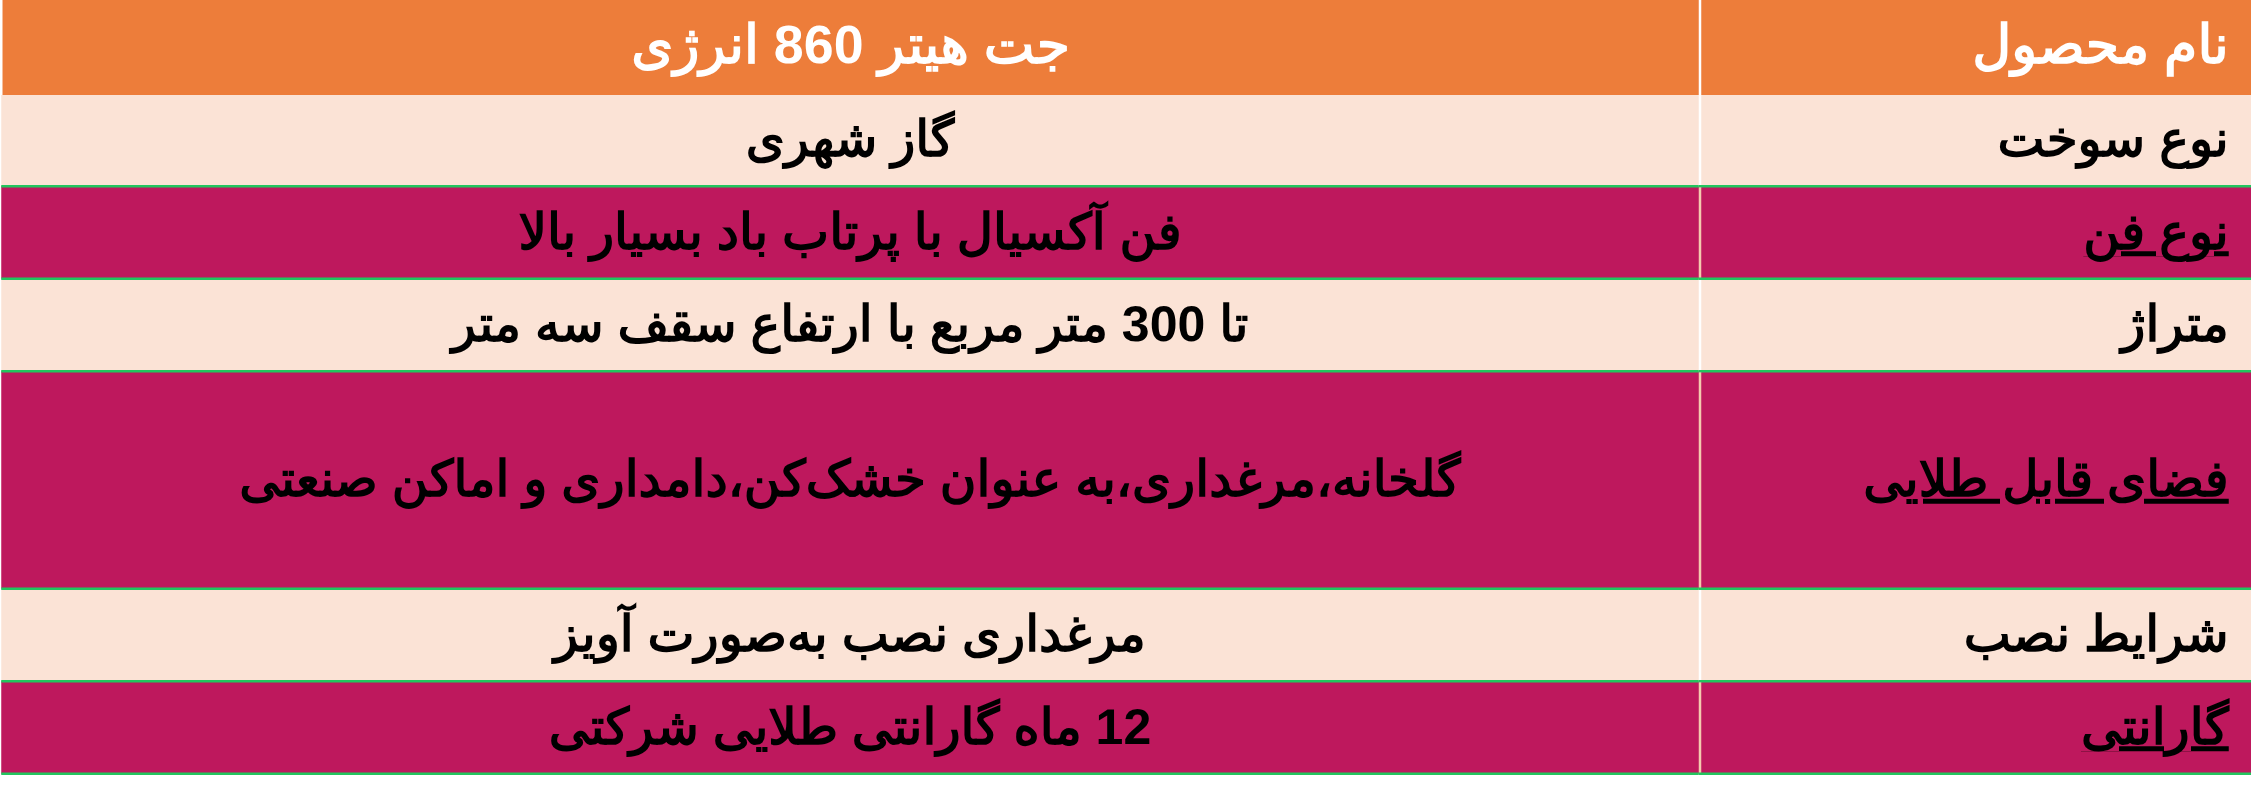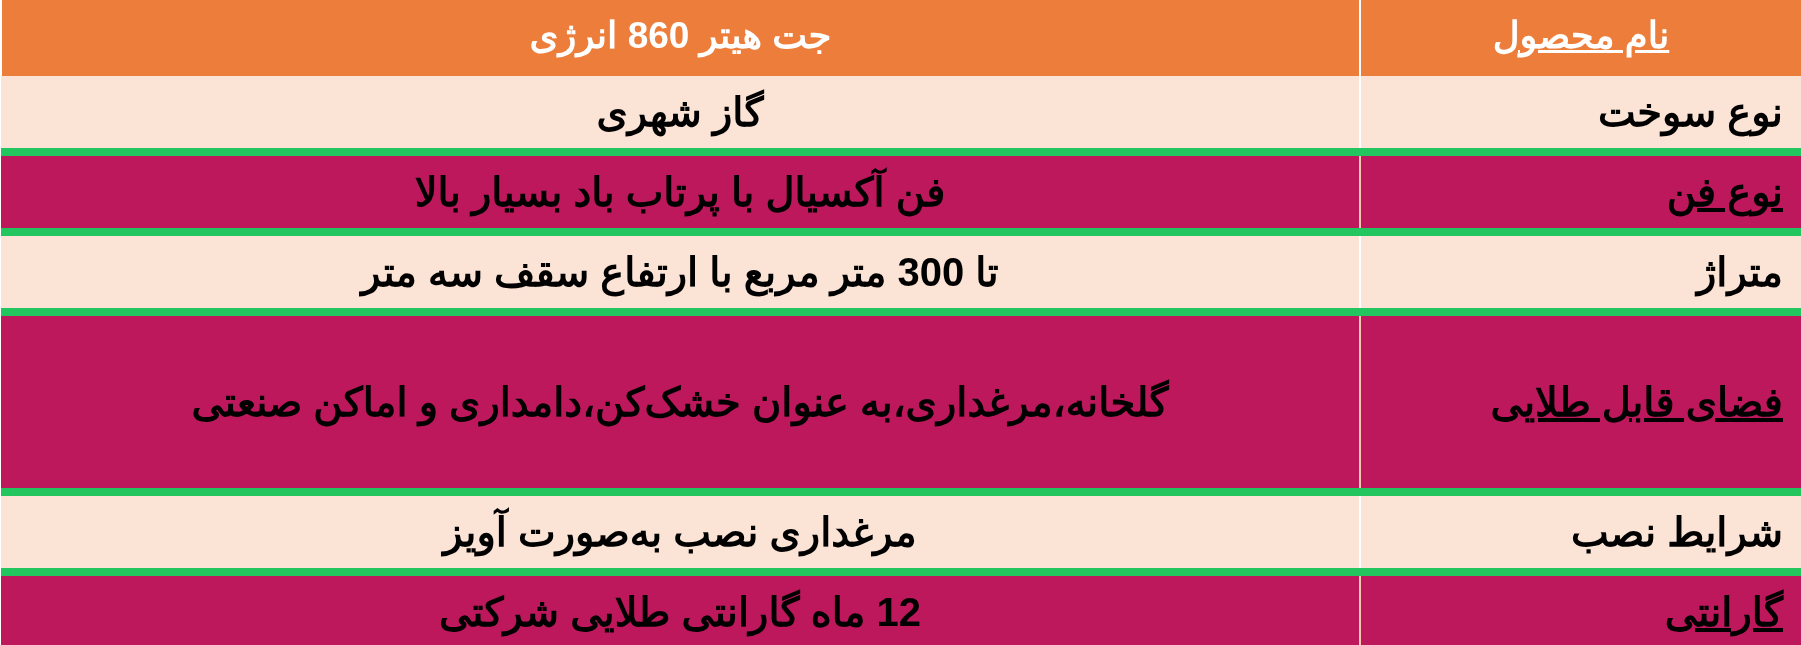--- a/index.html
+++ b/index.html
@@ -22,34 +22,33 @@
   .spec-table col.col-label { width: 24.5%; }
   .spec-table col.col-value { width: 75.5%; }
 
   .spec-table td {
     vertical-align: middle;
     padding: 6px 18px;
     font-size: 40px;
     font-weight: bold;
     line-height: 1.32;
     color: #000000;
-    border-bottom: 8px solid #22c55e;
+    border-bottom: 2px solid #22c55e;
   }
   .header-row td {
     background: #ed7d3a;
     color: #ffffff;
-    font-size: 37px;
+    font-size: 43px;
     height: 68px;
     padding-top: 2px;
     padding-bottom: 6px;
     border-bottom: none;
   }
   .header-row td.cell-label {
-    text-align: center;
-    text-decoration: underline;
+    text-align: right;
   }
   .header-row td.cell-value {
     text-align: center;
     border-left: 2px solid #ffffff;
   }
   tr.tone-tint td { background: #fbe3d6; }
   tr.tone-plain td { background: #be185d; }
 
   td.cell-label {
     text-align: right;

